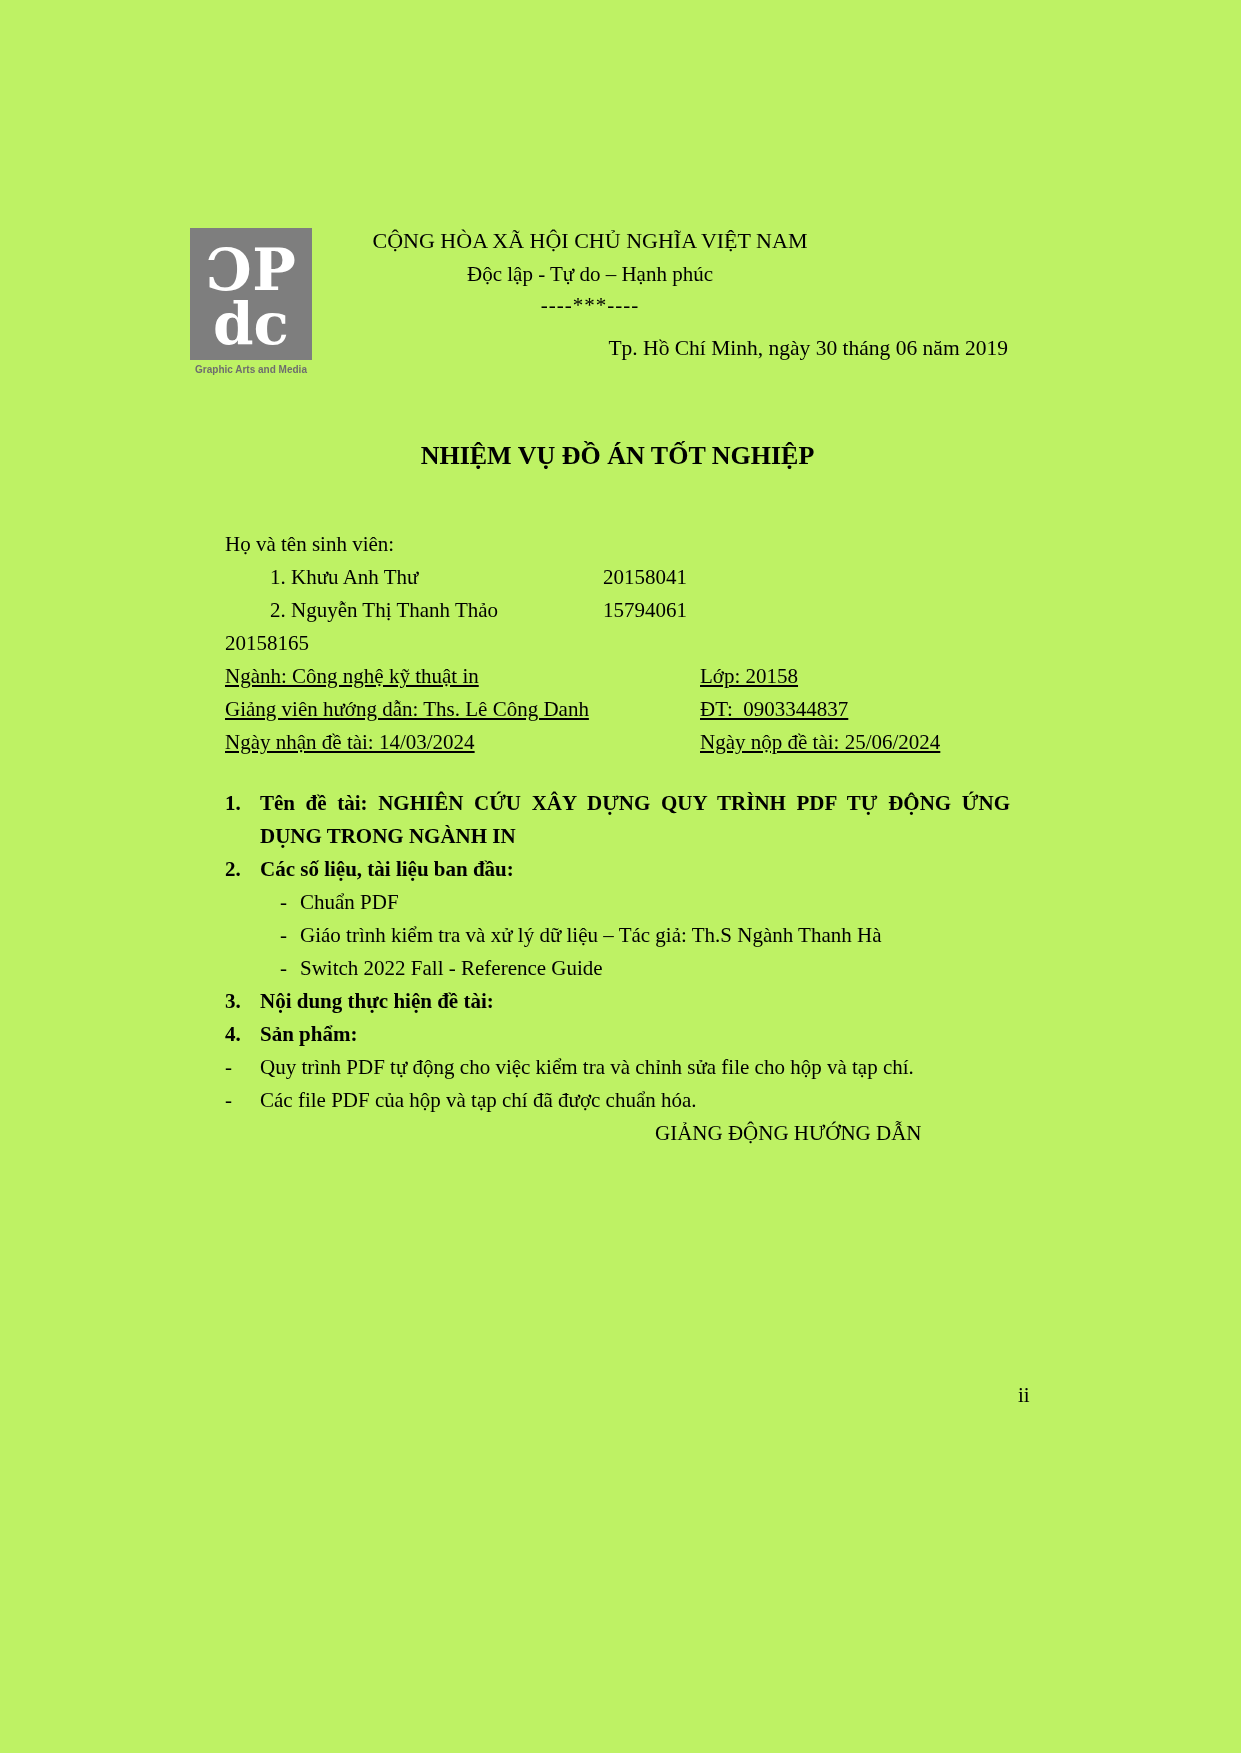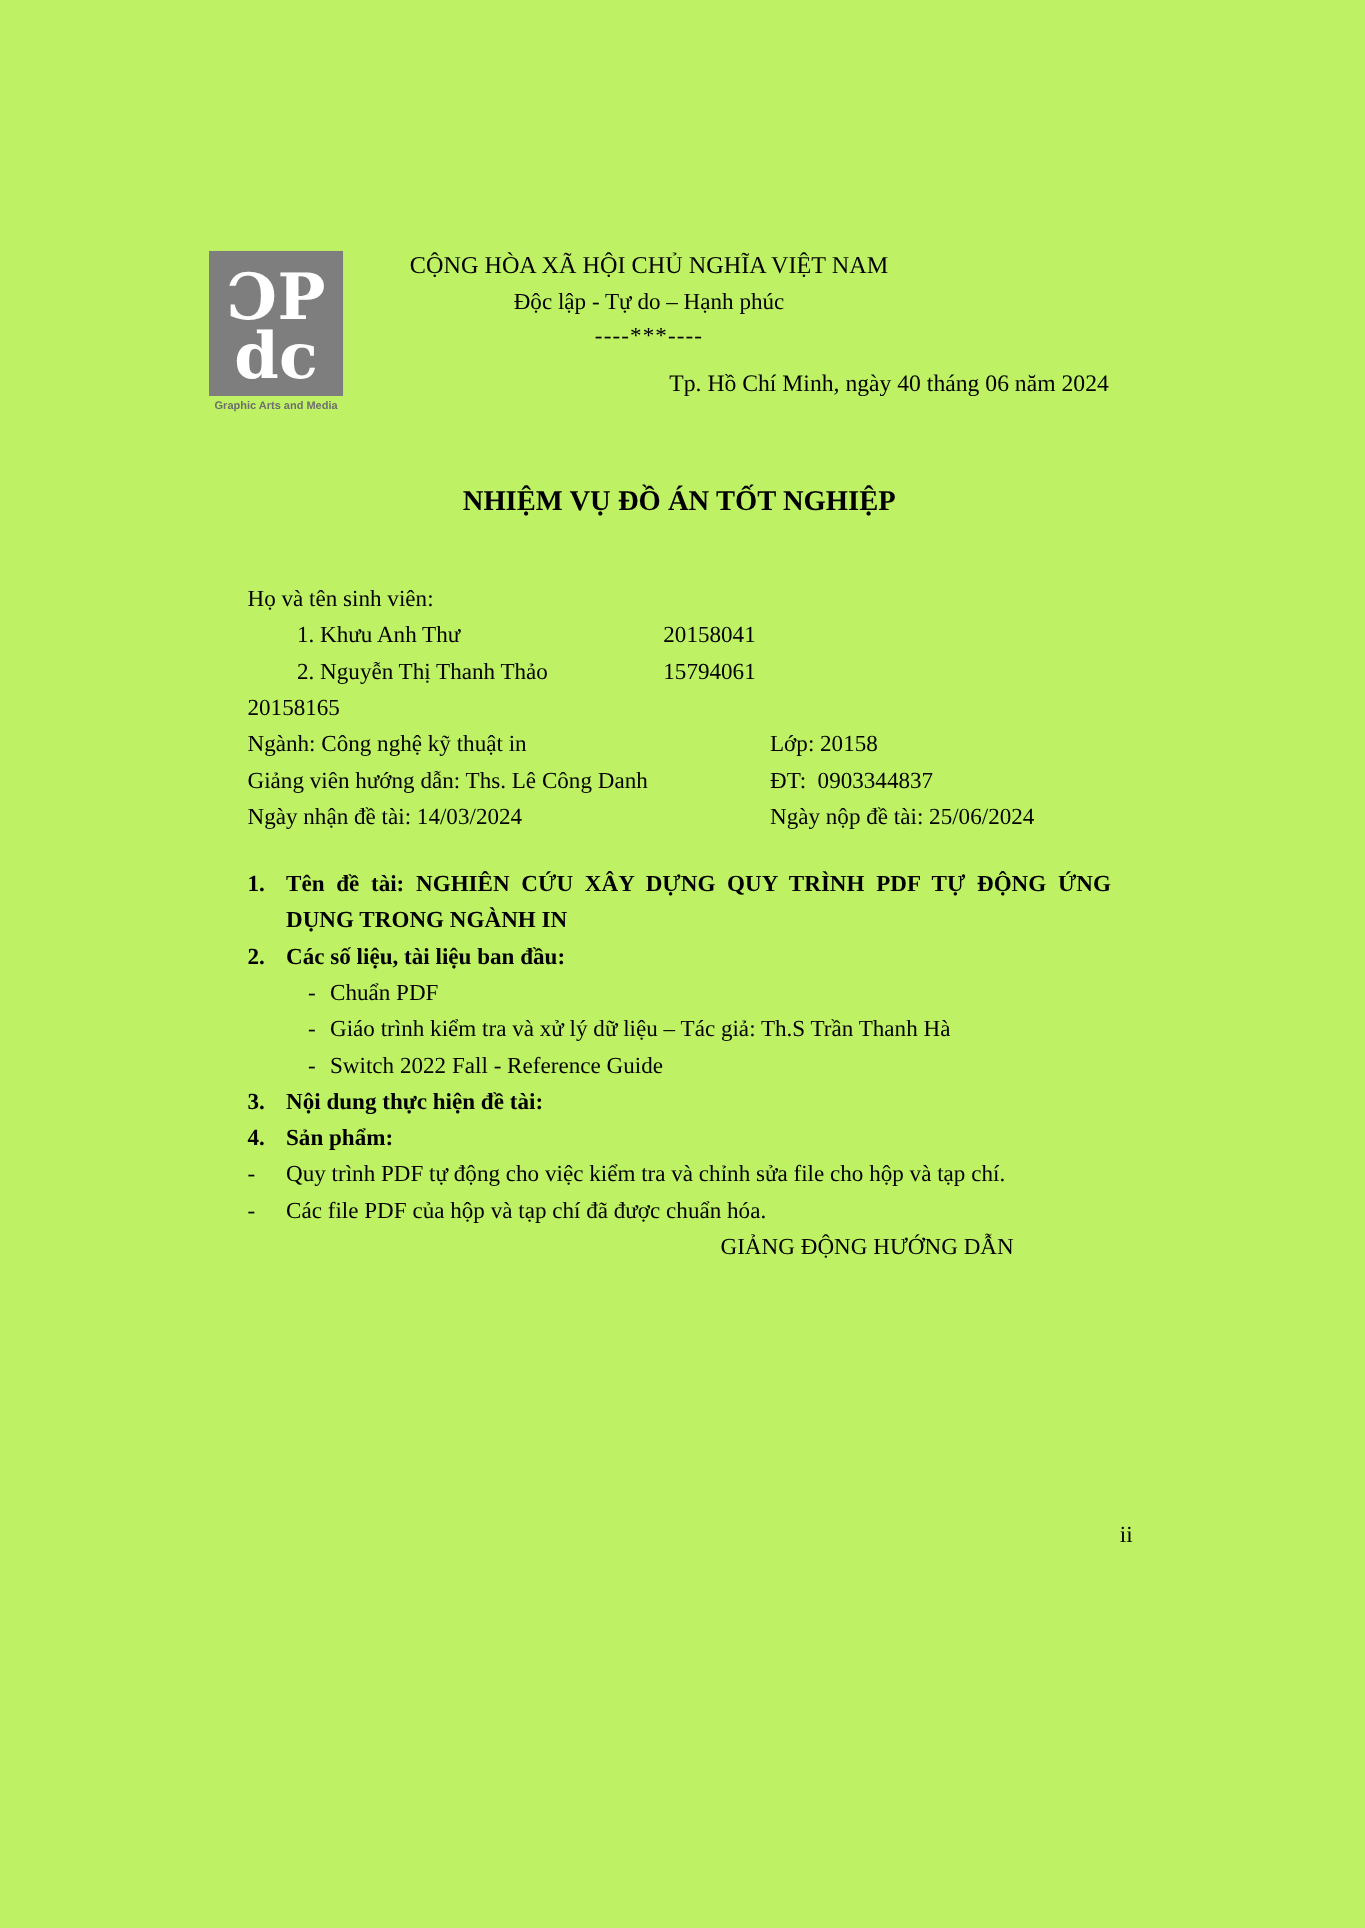--- a/index.html
+++ b/index.html
@@ -45,21 +45,21 @@
   .doc-title {
     margin: 0 0 56px 0;
     font-size: 26px;
     font-weight: bold;
     text-align: center;
     line-height: 32px;
     white-space: nowrap;
   }
   .student-row { display: flex; }
   .student-name { width: 378px; padding-left: 45px; box-sizing: border-box; }
-  .info-row { display: flex; }
+  .info-row { display: flex; text-decoration: underline; }
   .info-left { width: 475px; }
   .info-right { flex: 1; white-space: pre; }
 
   .sections { margin-top: 28px; }
   .section { display: flex; }
   .sec-num { width: 35px; font-weight: bold; flex: none; }
   .sec-body { flex: 1; }
   .justify { text-align: justify; }
   .sec-heading { font-weight: bold; }
   .dash-item { display: flex; padding-left: 20px; }
@@ -87,21 +87,21 @@
     </svg>
     <div class="logo-caption">Graphic Arts and Media</div>
   </div>
 
   <div class="header-text">
     <div class="country">CỘNG HÒA XÃ HỘI CHỦ NGHĨA VIỆT NAM</div>
     <div class="motto">Độc lập - Tự do – Hạnh phúc</div>
     <div class="star-divider">----***----</div>
   </div>
 
-  <div class="dateline">Tp. Hồ Chí Minh, ngày 40 tháng 06 năm 2024</div>
+  <div class="dateline">Tp. Hồ Chí Minh, ngày 30 tháng 06 năm 2019</div>
 
   <div class="content">
 
     <h1 class="doc-title">NHIỆM VỤ ĐỒ ÁN TỐT NGHIỆP</h1>
 
     <div>Họ và tên sinh viên:</div>
 
     <div class="student-row">
       <div class="student-name">1. Khưu Anh Thư</div>
       <div class="student-id">20158041</div>
@@ -139,21 +139,21 @@
       <div class="section">
         <div class="sec-num">2.</div>
         <div class="sec-body">
           <div class="sec-heading">Các số liệu, tài liệu ban đầu:</div>
           <div class="dash-item">
             <span class="dash">-</span>
             <span class="dash-text">Chuẩn PDF</span>
           </div>
           <div class="dash-item">
             <span class="dash">-</span>
-            <span class="dash-text">Giáo trình kiểm tra và xử lý dữ liệu – Tác giả: Th.S Trần Thanh Hà</span>
+            <span class="dash-text">Giáo trình kiểm tra và xử lý dữ liệu – Tác giả: Th.S Ngành Thanh Hà</span>
           </div>
           <div class="dash-item">
             <span class="dash">-</span>
             <span class="dash-text">Switch 2022 Fall - Reference Guide</span>
           </div>
         </div>
       </div>
 
       <div class="section">
         <div class="sec-num">3.</div>

